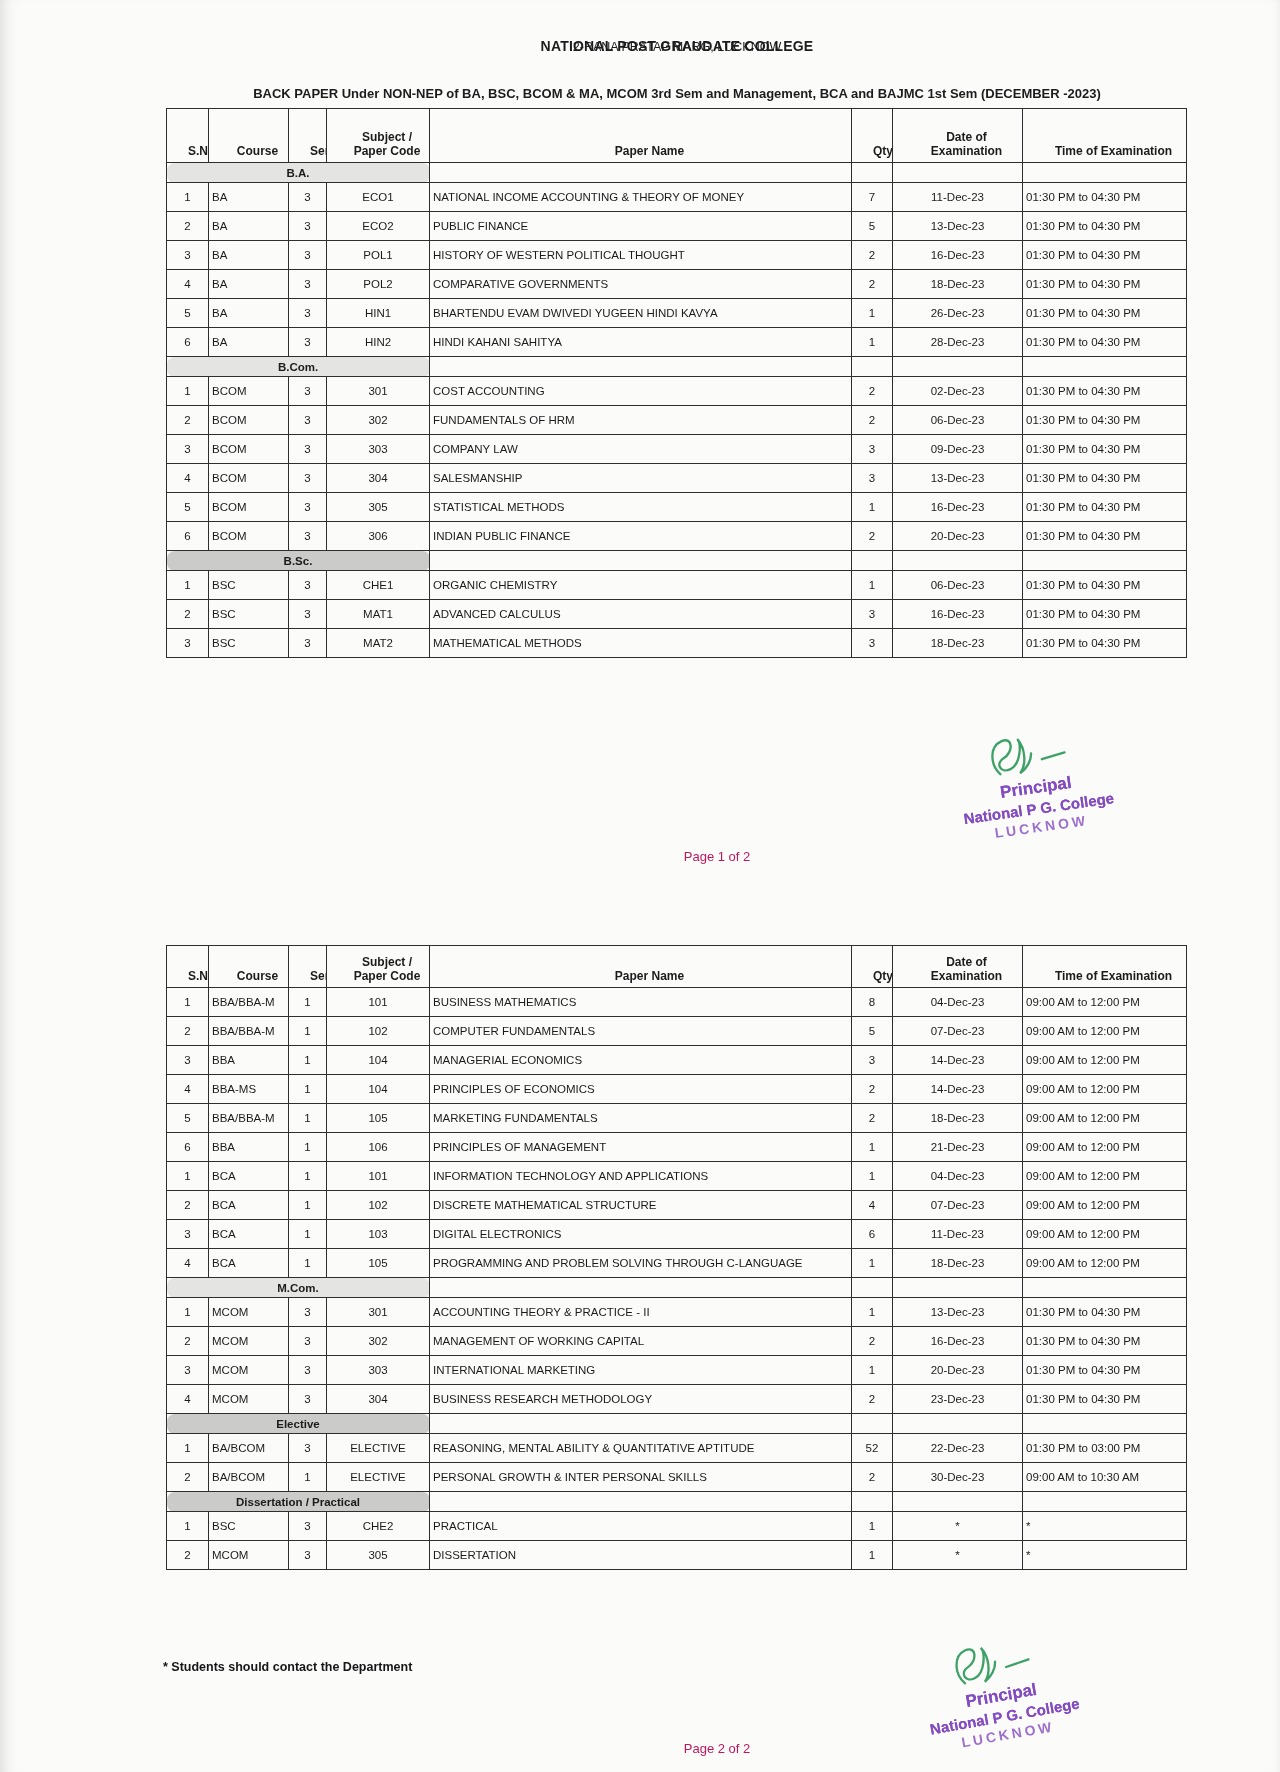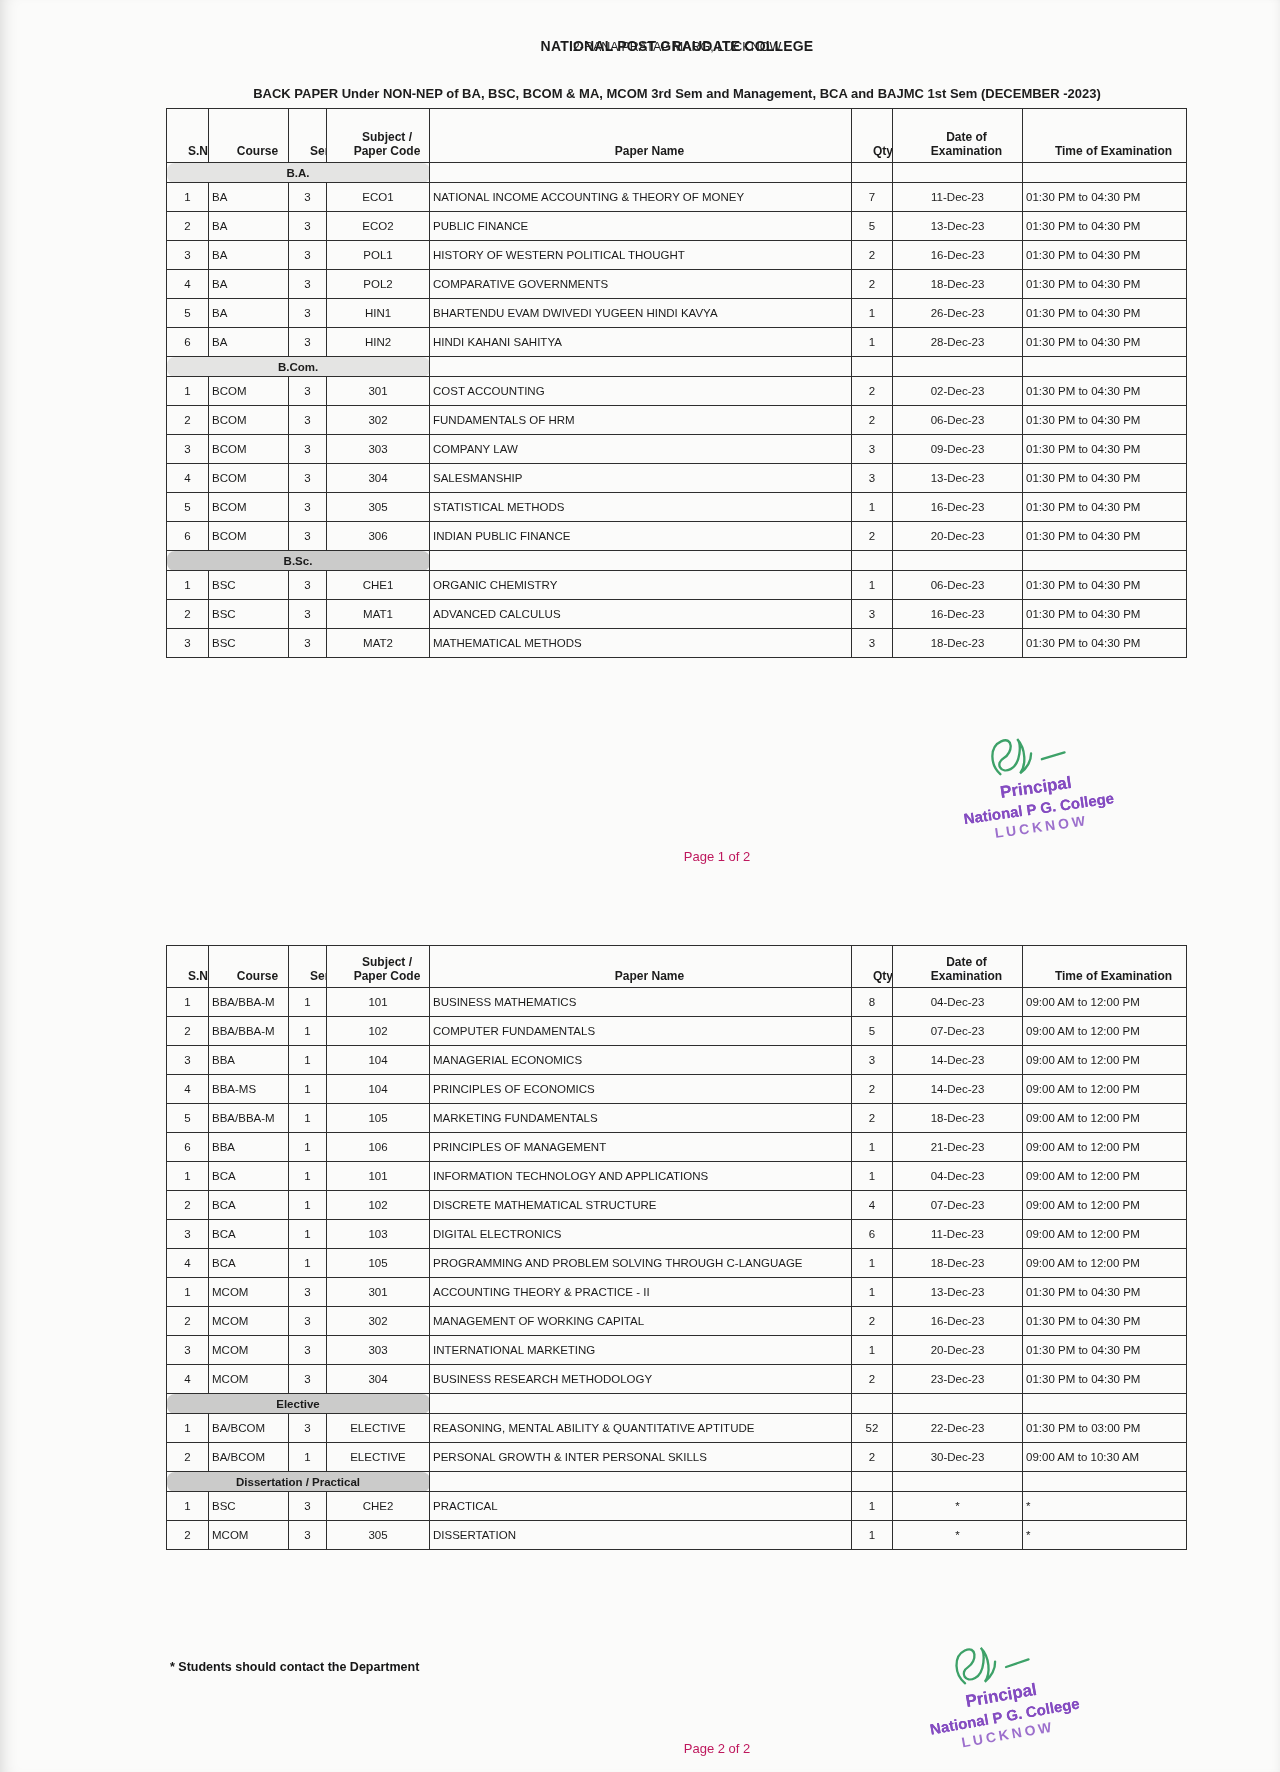--- a/index.html
+++ b/index.html
@@ -71,21 +71,21 @@
     width: 1020px;
     text-align: center;
     font-size: 13px;
     color: #be185d;
   }
   .page-label-1 { top: 849px; }
   .page-label-2 { top: 1741px; }
 
   .footnote {
     position: absolute;
-    left: 170px;
+    left: 163px;
     top: 1660px;
     font-size: 12.5px;
     font-weight: bold;
     color: #161616;
   }
 
   .stamp {
     position: absolute;
     width: 240px;
     text-align: center;
@@ -440,20 +440,27 @@
         <tr>
           <td class="al-c">4</td>
           <td class="al-l">BCA</td>
           <td class="al-c">1</td>
           <td class="al-c">105</td>
           <td class="al-l">PROGRAMMING AND PROBLEM SOLVING THROUGH C-LANGUAGE</td>
           <td class="al-c">1</td>
           <td class="al-c">18-Dec-23</td>
           <td class="al-l">09:00 AM to 12:00 PM</td>
         </tr>
+        <tr class="section-row">
+          <td colspan="4" class="sec-label shade-light">M.Com.</td>
+          <td></td>
+          <td></td>
+          <td></td>
+          <td></td>
+        </tr>
         <tr>
           <td class="al-c">1</td>
           <td class="al-l">MCOM</td>
           <td class="al-c">3</td>
           <td class="al-c">301</td>
           <td class="al-l">ACCOUNTING THEORY &amp; PRACTICE - II</td>
           <td class="al-c">1</td>
           <td class="al-c">13-Dec-23</td>
           <td class="al-l">01:30 PM to 04:30 PM</td>
         </tr>

